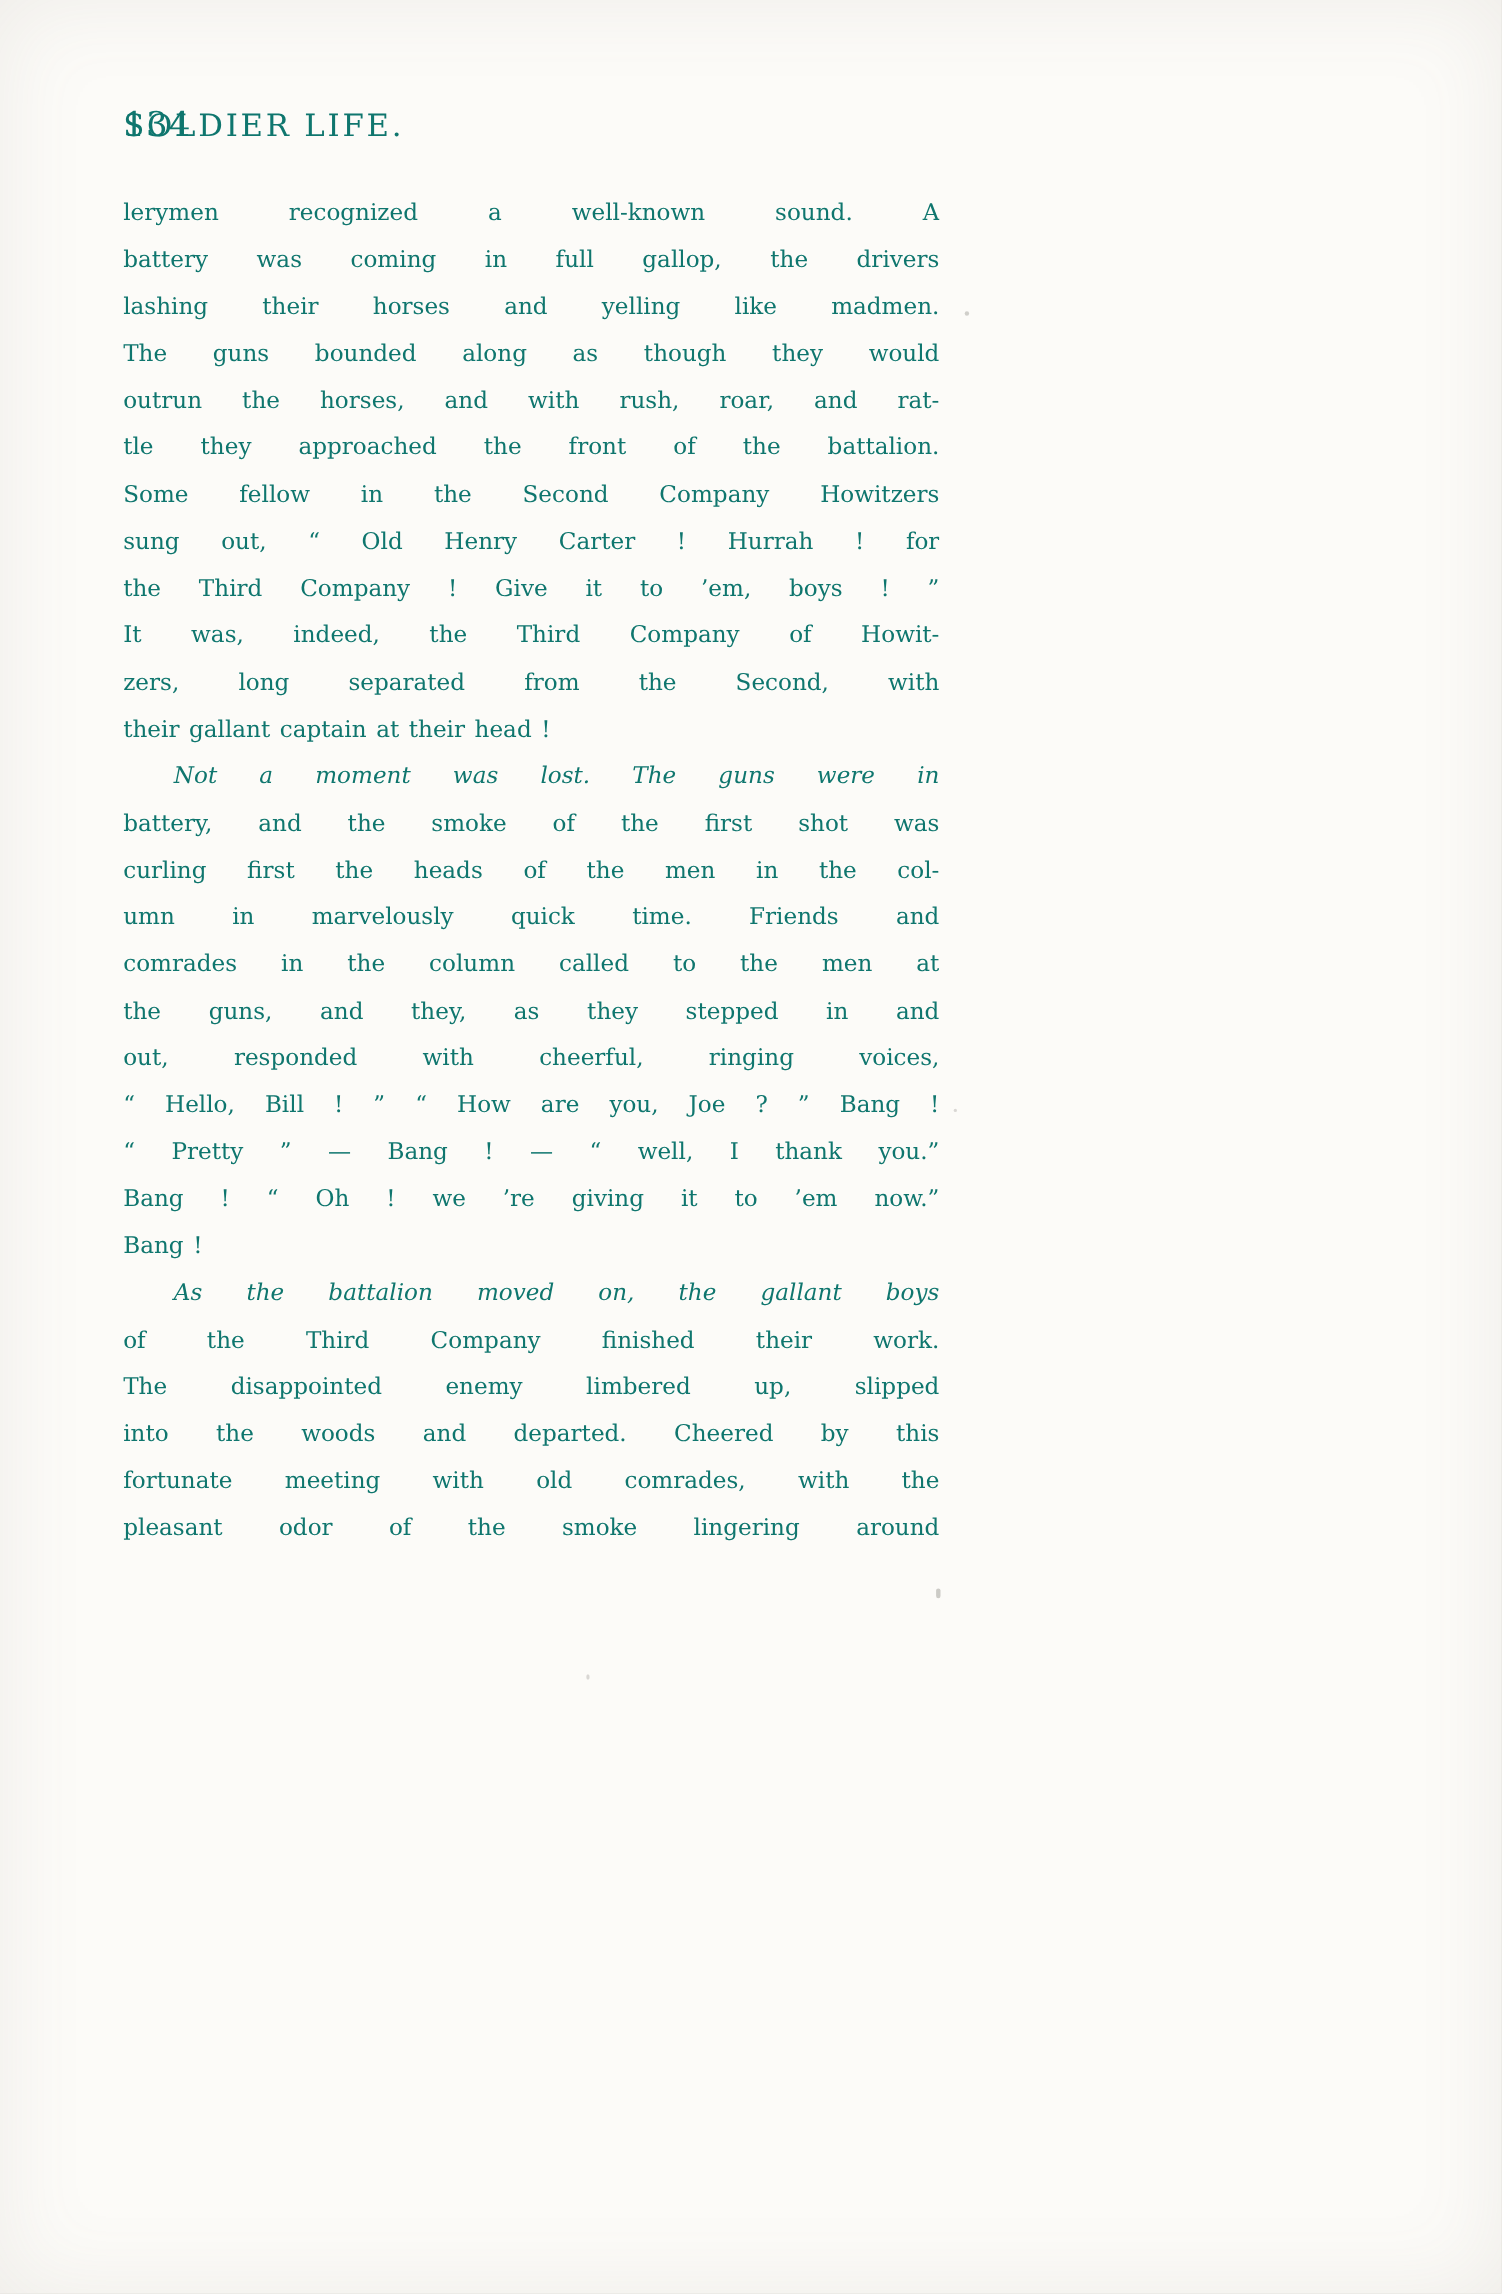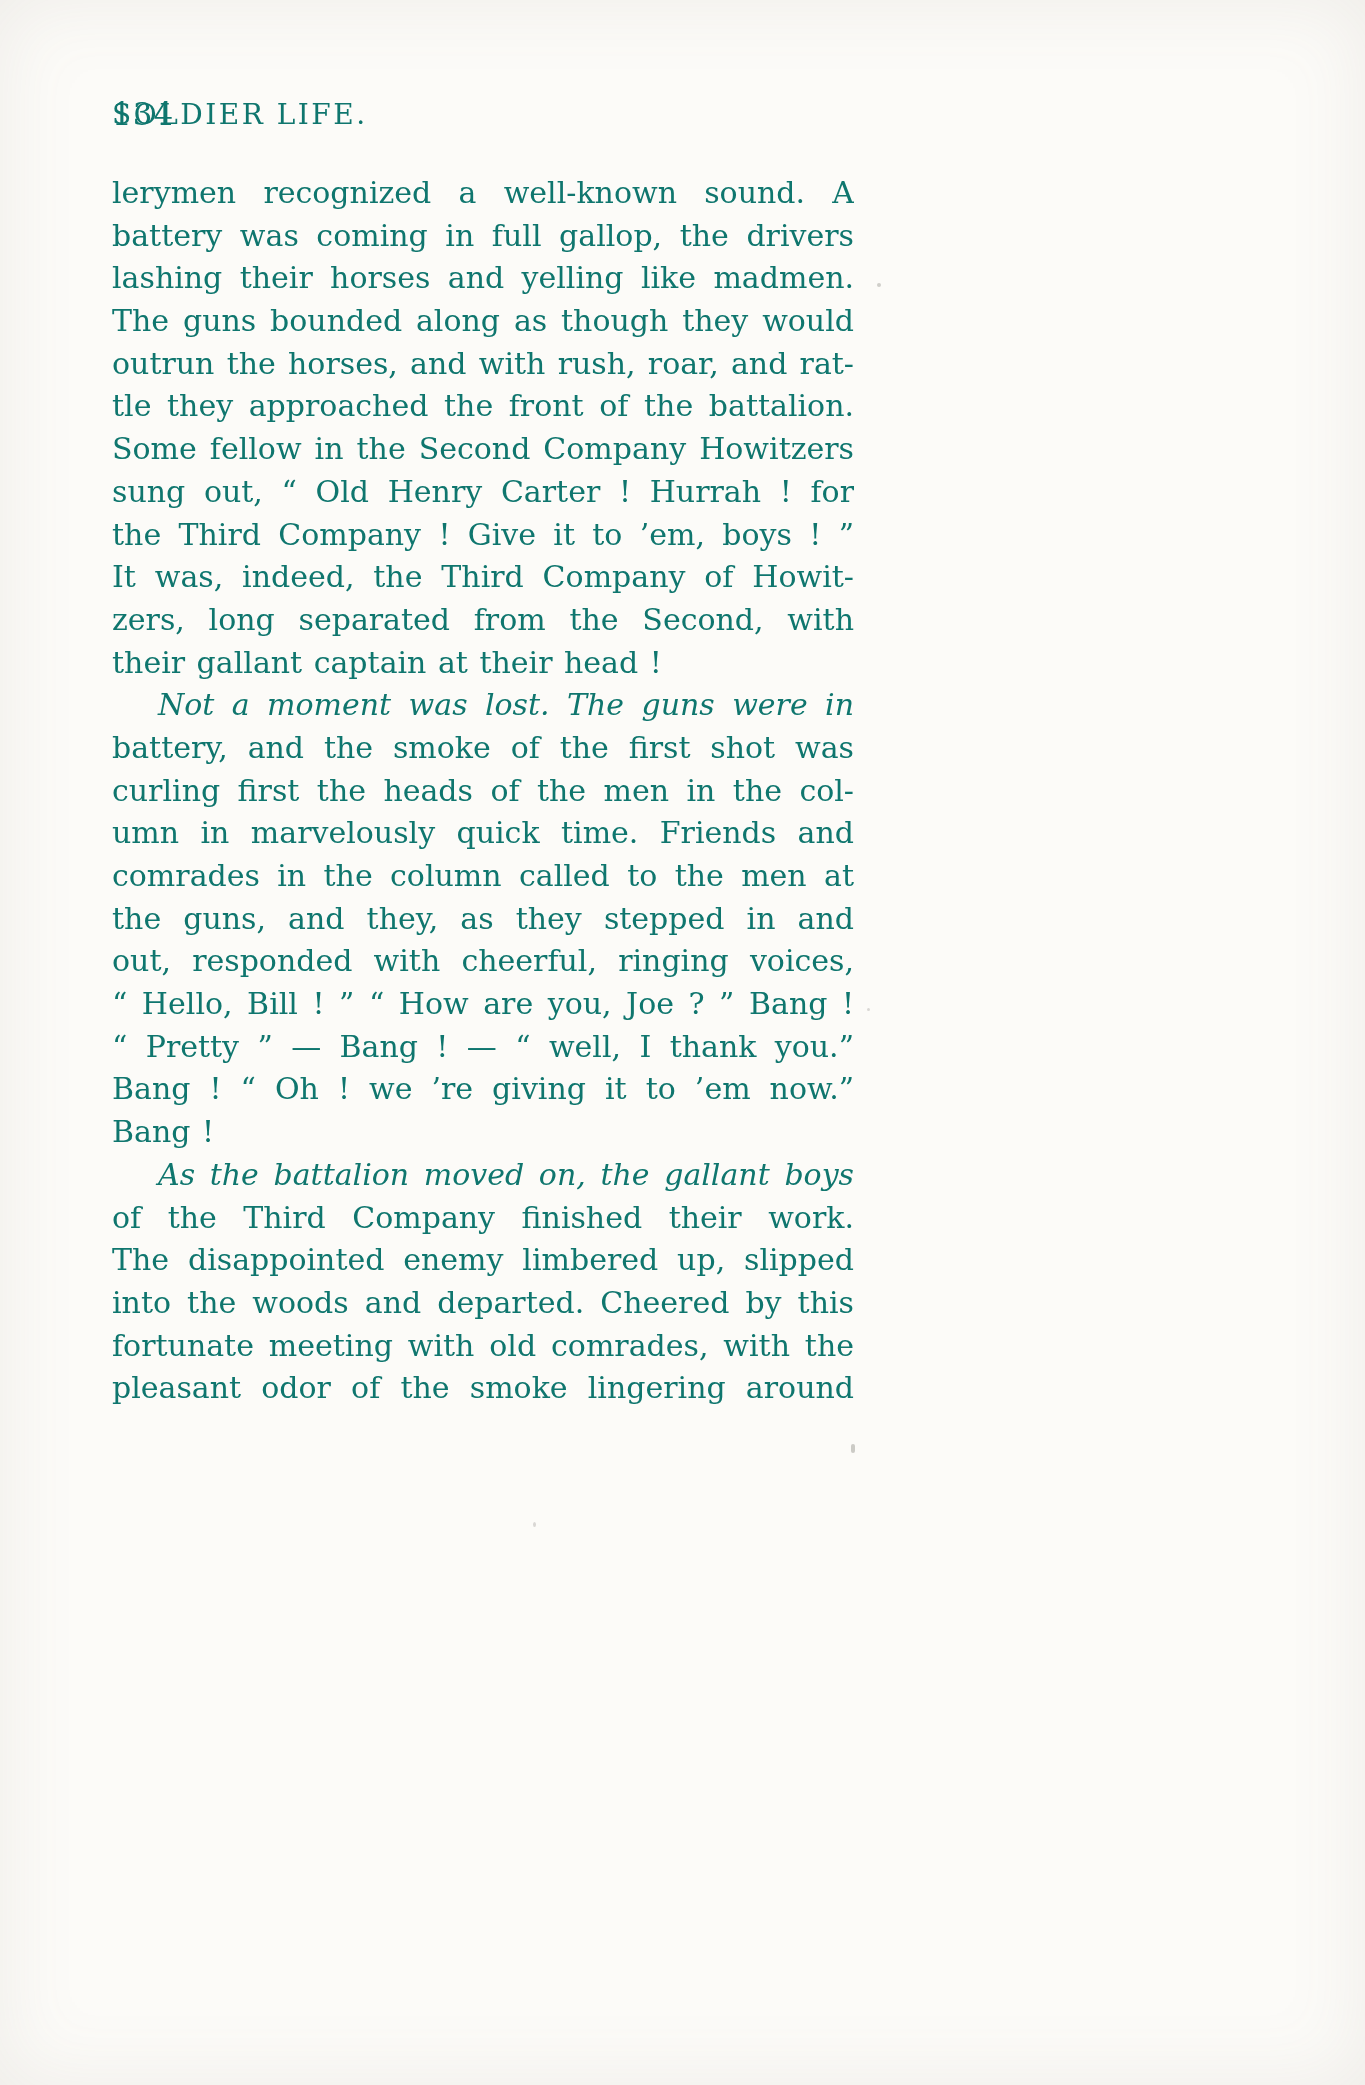--- a/index.html
+++ b/index.html
@@ -41,21 +41,21 @@
     right: 0;
     top: 2px;
     text-align: left;
     font-size: 28px;
     letter-spacing: 2.5px;
   }
   .body-text {
     margin-top: 30px;
   }
   .line {
-    font-size: 30px;
+    font-size: 21px;
     line-height: 42.7px;
     height: 42.7px;
     overflow: hidden;
     text-align: justify;
     text-align-last: justify;
     word-spacing: 2px;
   }
   .line.indent {
     text-indent: 46px;
     font-style: italic;

